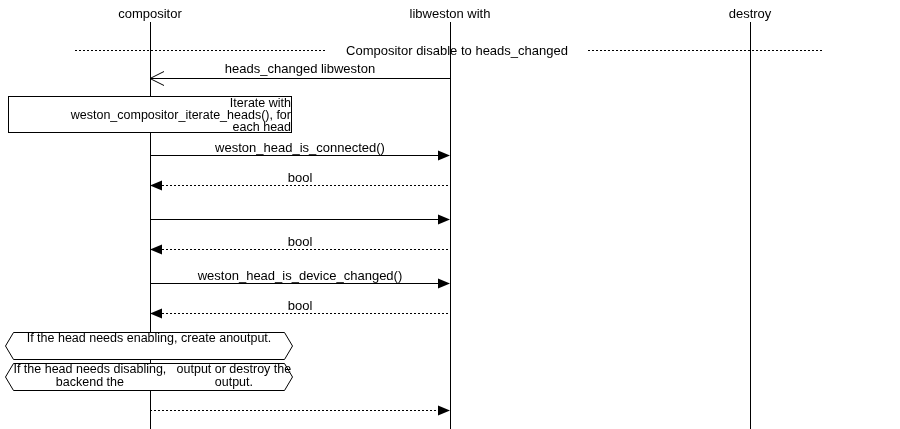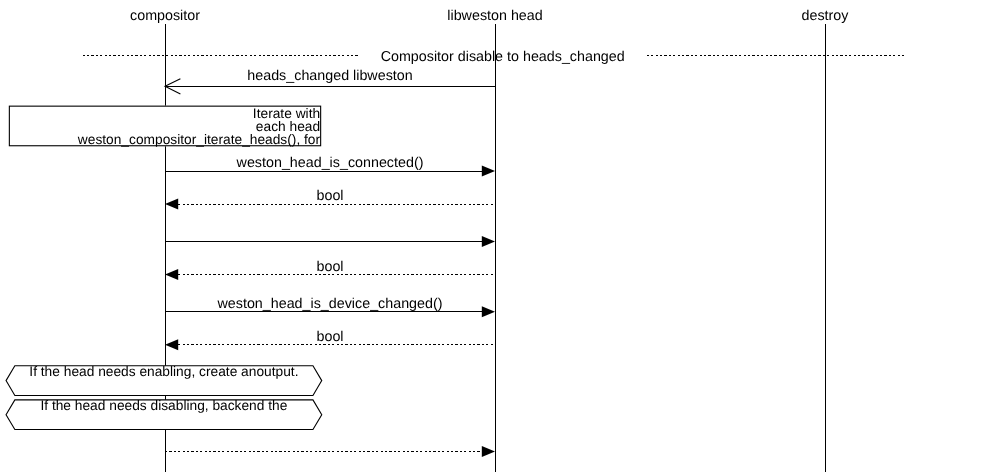--- a/index.html
+++ b/index.html
@@ -74,39 +74,40 @@
     <polygon points="150,313.5 162,308.5 162,318.5" fill="#000"></polygon>
 
     <line x1="150" y1="410.5" x2="439" y2="410.5" stroke="#000" stroke-width="1" stroke-dasharray="2,2" shape-rendering="crispEdges"></line>
     <polygon points="450,410.5 438,405.5 438,415.5" fill="#000"></polygon>
 
     <polygon points="13.5,332.5 284.5,332.5 292.5,346 284.5,359.5 13.5,359.5 5.5,346" fill="#fff" stroke="#000" stroke-width="1"></polygon>
     <polygon points="13.5,363.5 284.5,363.5 292.5,377 284.5,390.5 13.5,390.5 5.5,377" fill="#fff" stroke="#000" stroke-width="1"></polygon>
   </svg>
 
   <div class="plabel" style="left:150px">compositor</div>
-  <div class="plabel" style="left:450px">libweston head</div>
+  <div class="plabel" style="left:450px">libweston with</div>
   <div class="plabel" style="left:750px">destroy</div>
 
   <div class="divider-label">Compositor disable to heads_changed</div>
 
   <div class="msg-label" style="top:61px">heads_changed libweston</div>
   <div class="msg-label" style="top:140px">weston_head_is_connected()</div>
   <div class="msg-label" style="top:170px">bool</div>
   <div class="msg-label" style="top:234px">bool</div>
   <div class="msg-label" style="top:268px">weston_head_is_device_changed()</div>
   <div class="msg-label" style="top:298px">bool</div>
 
   <div class="note-rect">
     <div>Iterate with</div>
+    <div>weston_compositor_iterate_heads(), for</div>
     <div>each head</div>
-    <div>weston_compositor_iterate_heads(), for</div>
   </div>
 
   <div class="hex-text hex-a">
     <div>If the head needs enabling, create an</div>
     <div>output.</div>
   </div>
   <div class="hex-text hex-b">
     <div>If the head needs disabling, backend the</div>
+    <div>output or destroy the output.</div>
   </div>
 
 </div>
 
 </body></html>

